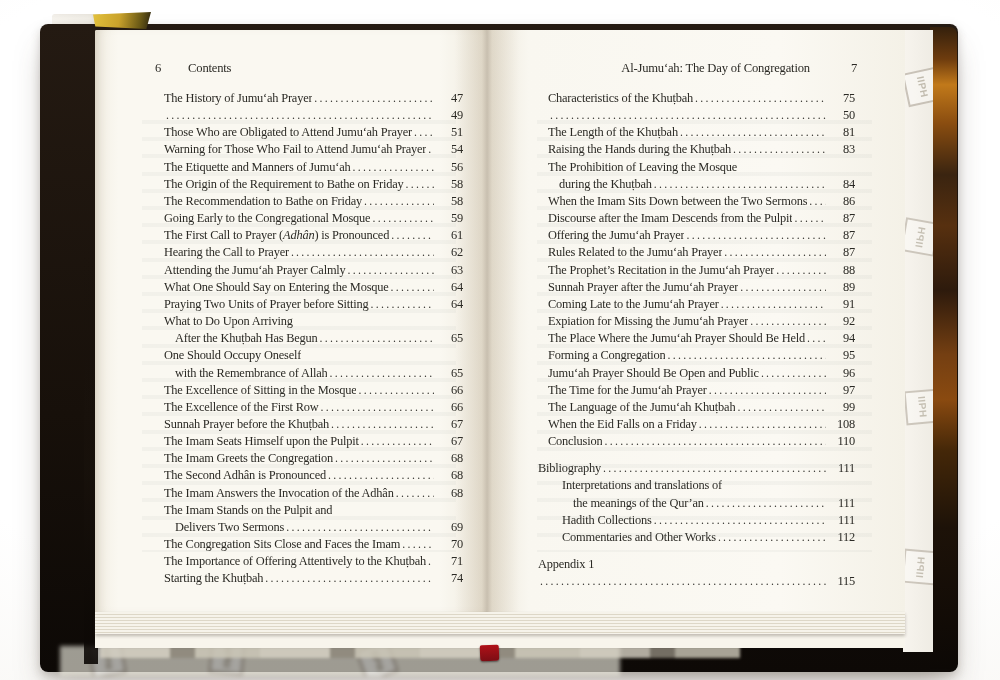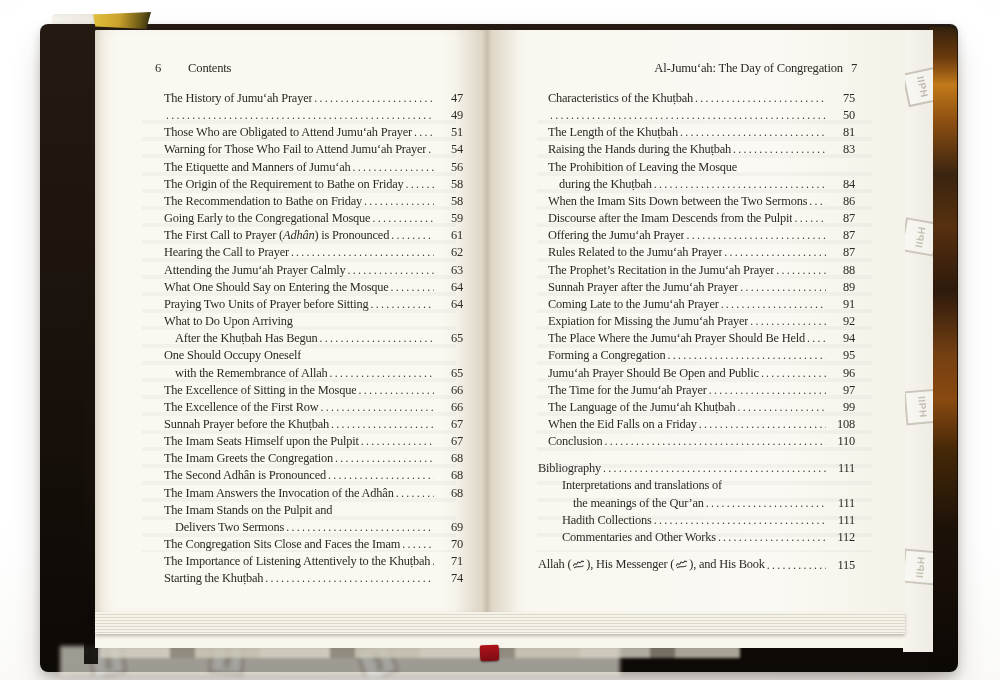--- a/index.html
+++ b/index.html
@@ -59,21 +59,21 @@
      background:linear-gradient(to bottom,var(--ribbon,#b01118),#7c0d14);transform:rotate(-2deg);
      box-shadow:0 1px 2px rgba(0,0,0,.5);}
 
   
   .inner{position:absolute;top:0;left:0;right:0;font-size:12.4px;letter-spacing:-.2px;line-height:17.15px;}
   .inner-l{left:69px;right:24px;}
   .inner-r{left:61px;right:50px;}
   .phead{display:flex;align-items:baseline;margin:30px 0 14px;font-size:12.6px;line-height:16px;}
   .phead .it{}
   .phead-l{margin-left:-9px;gap:27px;}
-  .phead-r{justify-content:flex-end;gap:8px;margin-right:-2px;}
+  .phead-r{justify-content:flex-end;gap:41px;margin-right:-2px;}
   .row{display:flex;align-items:flex-end;}
   .row .t{white-space:nowrap;flex:0 1 auto;overflow:hidden;}
   .row .lead{flex:1 1 0;min-width:0;overflow:hidden;white-space:nowrap;margin:0 3px 0 2px;opacity:.92;}
   .row .lead::after{content:"......................................................................................";letter-spacing:2.3px;font-size:11.8px;}
   .row .pg{flex:0 0 26px;text-align:right;}
   .row .it{font-style:italic;}
   .cont{margin-left:11px;}
   .ind1{margin-left:14px;}
   .ind1 .cont{margin-left:11px;}
   .out{margin-left:-10px;}
@@ -248,21 +248,21 @@
               <span class="t cont">Delivers Two Sermons</span>
               <span class="lead"></span>
               <span class="pg">69</span>
             </div>
             <div class="row">
               <span class="t">The Congregation Sits Close and Faces the Imam</span>
               <span class="lead"></span>
               <span class="pg">70</span>
             </div>
             <div class="row">
-              <span class="t">The Importance of Listening Attentively to the Khuṭbah</span>
+              <span class="t">The Importance of Offering Attentively to the Khuṭbah</span>
               <span class="lead"></span>
               <span class="pg">71</span>
             </div>
             <div class="row">
               <span class="t">Starting the Khuṭbah</span>
               <span class="lead"></span>
               <span class="pg">74</span>
             </div>
           </div>
       </div>
@@ -399,25 +399,23 @@
                 <span class="pg">111</span>
               </div>
               <div class="row ind1">
                 <span class="t">Commentaries and Other Works</span>
                 <span class="lead"></span>
                 <span class="pg">112</span>
               </div>
             </div>
             <div class="sec sec-gap">
               <div class="row out">
-                <span class="t">Allah (<span class="mark"><svg viewBox="0 0 14 12" width="13" height="11">
-                      <path d="M1.5 8.5 C3 3.5,4.5 9.5,6 5 C7 2.5,8.5 7.5,10 4 C11 2,12 5.5,12.5 3.5 M2.5 10.5 C5.5 8,9 11,12 8.5" fill="none" stroke="#2b2a26" stroke-width="1.1" stroke-linecap="round"></path>
-                    </svg></span>), His Messenger (<span class="mark"><svg viewBox="0 0 14 12" width="13" height="11">
-                      <path d="M1.5 8.5 C3 3.5,4.5 9.5,6 5 C7 2.5,8.5 7.5,10 4 C11 2,12 5.5,12.5 3.5 M2.5 10.5 C5.5 8,9 11,12 8.5" fill="none" stroke="#2b2a26" stroke-width="1.1" stroke-linecap="round"></path>
-                    </svg></span>), and His Book</span>
+                <span class="t">Appendix 1</span>
+              </div>
+              <div class="row out">
                 <span class="lead"></span>
                 <span class="pg">115</span>
               </div>
             </div>
           </div>
       </div>
     </div>
 
     <div class="gutter"></div>
     <div class="edges"></div>

